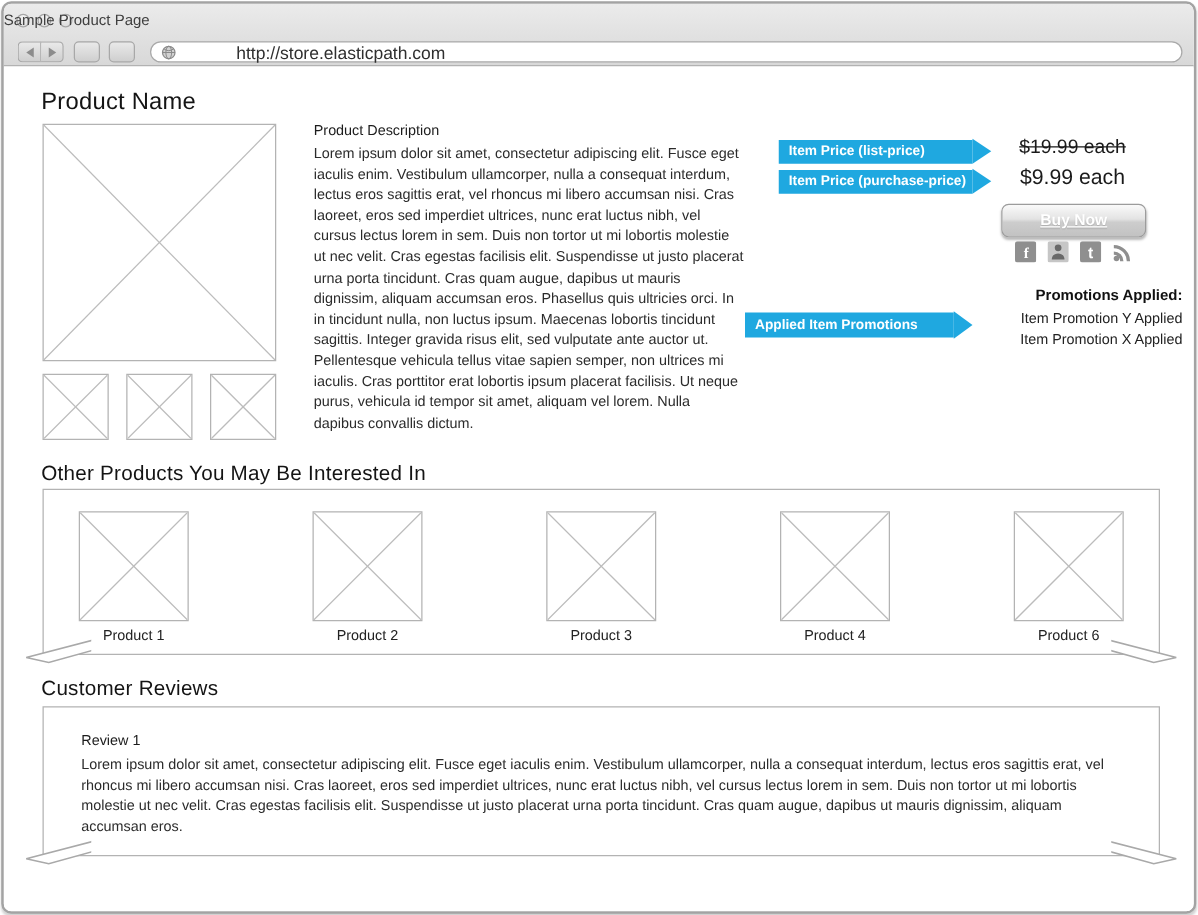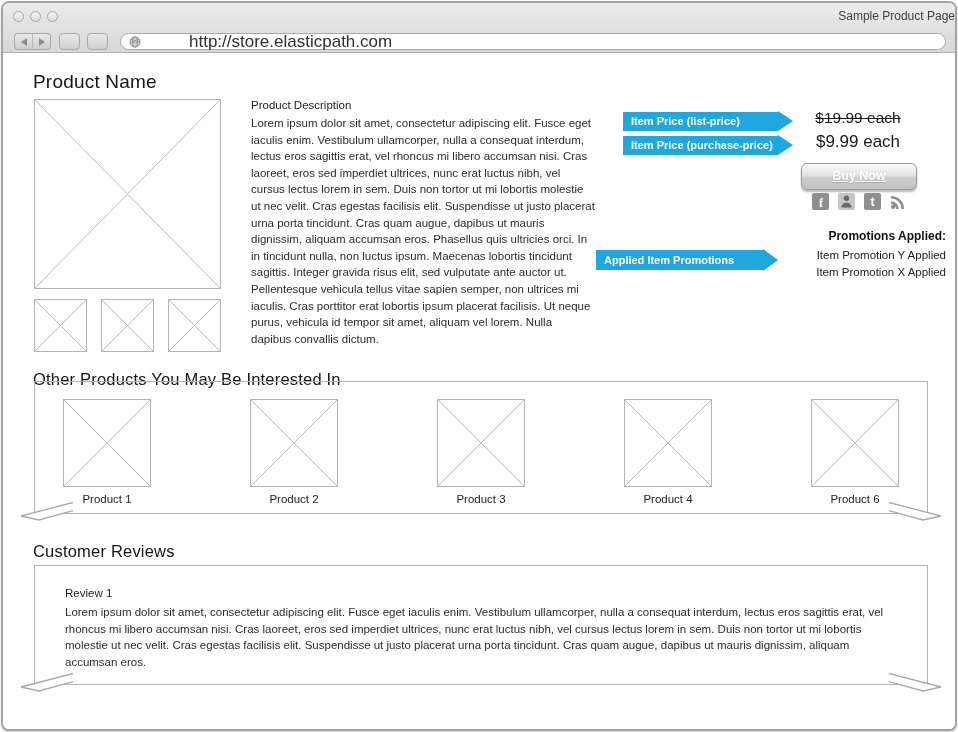--- a/index.html
+++ b/index.html
@@ -11,35 +11,35 @@
     box-shadow:0 2px 2px rgba(0,0,0,.18); overflow:hidden;
   }
 
   
   .chrome { position:absolute; top:0; left:0; right:0; height:50px;
     background:linear-gradient(#ebebeb,#d8d8d8); border-bottom:1px solid #b2b2b2; }
   .traffic { position:absolute; top:8px; left:10px; display:flex; gap:6px; }
   .light { width:11px; height:11px; border-radius:50%; border:1.5px solid #a6a6a6;
     background:linear-gradient(#f4f4f4,#dedede); }
   .win-title { position:absolute; top:0; left:0; right:0; height:26px; line-height:26px;
-    text-align:right; font-size:12px; color:#3f3f3f; }
+    text-align:left; font-size:12px; color:#3f3f3f; }
   .navpair { position:absolute; left:11px; top:30px; display:flex; width:37px; height:17px; }
   .navbtn { flex:1; display:flex; align-items:center; justify-content:center;
     background:linear-gradient(#e9e9e9,#cfcfcf); border:1px solid #a8a8a8; }
   .navbtn.back { border-radius:4px 0 0 4px; border-right:none; }
   .navbtn.fwd  { border-radius:0 4px 4px 0; border-left:1px solid #b6b6b6; }
   .tri-left  { width:0; height:0; border-top:4px solid transparent; border-bottom:4px solid transparent; border-right:6px solid #8c8c8c; }
   .tri-right { width:0; height:0; border-top:4px solid transparent; border-bottom:4px solid transparent; border-left:6px solid #8c8c8c; }
   .sqbtn { position:absolute; top:30px; width:21px; height:17px; border-radius:4px;
     border:1px solid #a8a8a8; background:linear-gradient(#e9e9e9,#cfcfcf); }
   .sqbtn.b1 { left:56px; } .sqbtn.b2 { left:84px; }
   .urlbar { position:absolute; left:117px; right:9px; top:30px; height:17px;
     background:#fff; border:1px solid #a9a9a9; border-radius:9px;
     display:flex; align-items:center; padding:0 8px; gap:6px; }
-  .urlbar .url-text { font-size:17px; color:#2f2f2f;padding-left:42px; }
+  .urlbar .url-text { font-size:14px; color:#2f2f2f;padding-left:42px; }
 
   
   .content { position:absolute; top:51px; left:0; right:0; bottom:0; background:#fff; }
   .h1 { position:absolute; left:30px; top:17px; font-size:19px; color:#141414; letter-spacing:.2px; }
   .h2 { position:absolute; font-size:16.5px; color:#141414; letter-spacing:.2px; }
 
   .xbox { border:1px solid #b3b3b3; background:#fff; }
   .xbox svg { display:block; width:100%; height:100%; }
   .xbox line { stroke:#bcbcbc; stroke-width:1; vector-effect:non-scaling-stroke; }
 
@@ -75,21 +75,21 @@
 
   .social { position:absolute; left:790px; top:139px; width:132px; display:flex;
     justify-content:center; gap:9px; }
   .sicon { width:17px; height:17px; display:block; cursor:pointer; }
 
   .promo-block { position:absolute; left:758px; top:175px; width:185px; text-align:right; }
   .promo-heading { font-size:12px; font-weight:bold; color:#111; margin-bottom:4px; }
   .promo-item { font-size:11.5px; color:#222; line-height:17px; }
 
   .h2.related { left:30px; top:316px; }
-  .carousel { position:absolute; left:31px; top:327px; width:894px; height:133px;
+  .carousel { position:absolute; left:31px; top:337px; width:894px; height:133px;
     border:1px solid #b3b3b3; display:flex; justify-content:space-between;
     padding:17px 28px 0 28px; }
   .pcell { width:88px; text-align:center; cursor:pointer; }
   .pcell .xbox { width:88px; height:88px; }
   .plabel { margin-top:6px; font-size:11.5px; color:#222; }
 
   .h2.reviews { left:30px; top:488px;text-align:right; }
   .review-box { position:absolute; left:31px; top:511px; width:894px; height:120px;
     border:1px solid #b3b3b3; padding:21px 30px 12px 30px; }
   .review-title { font-size:11.5px; color:#1c1c1c; margin-bottom:5px; }

